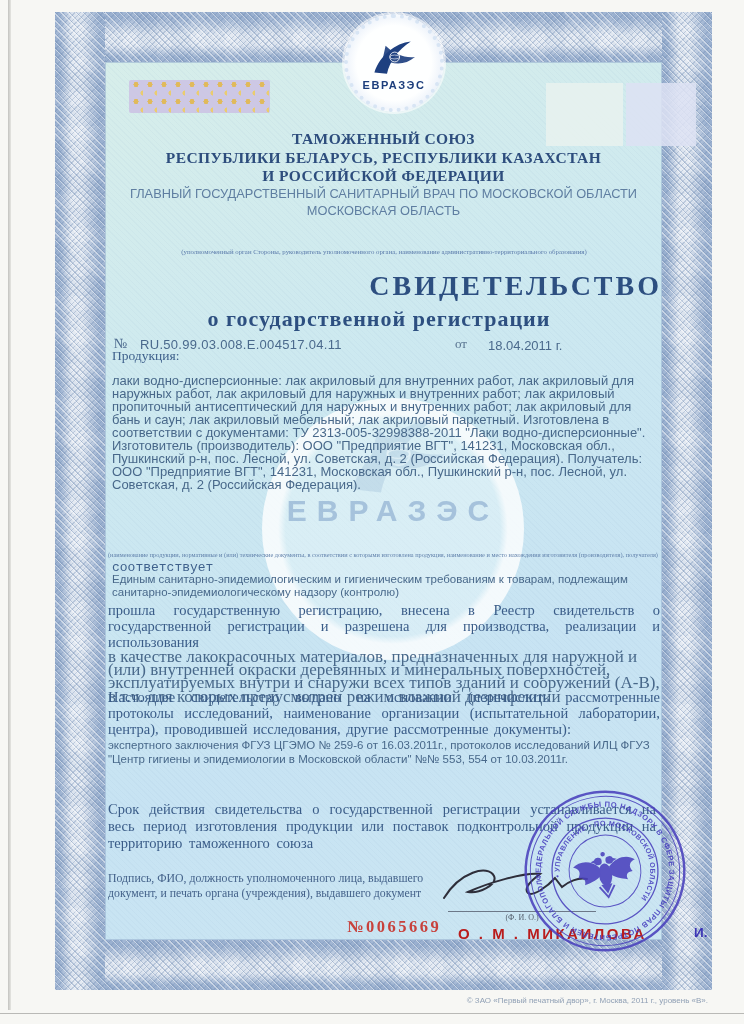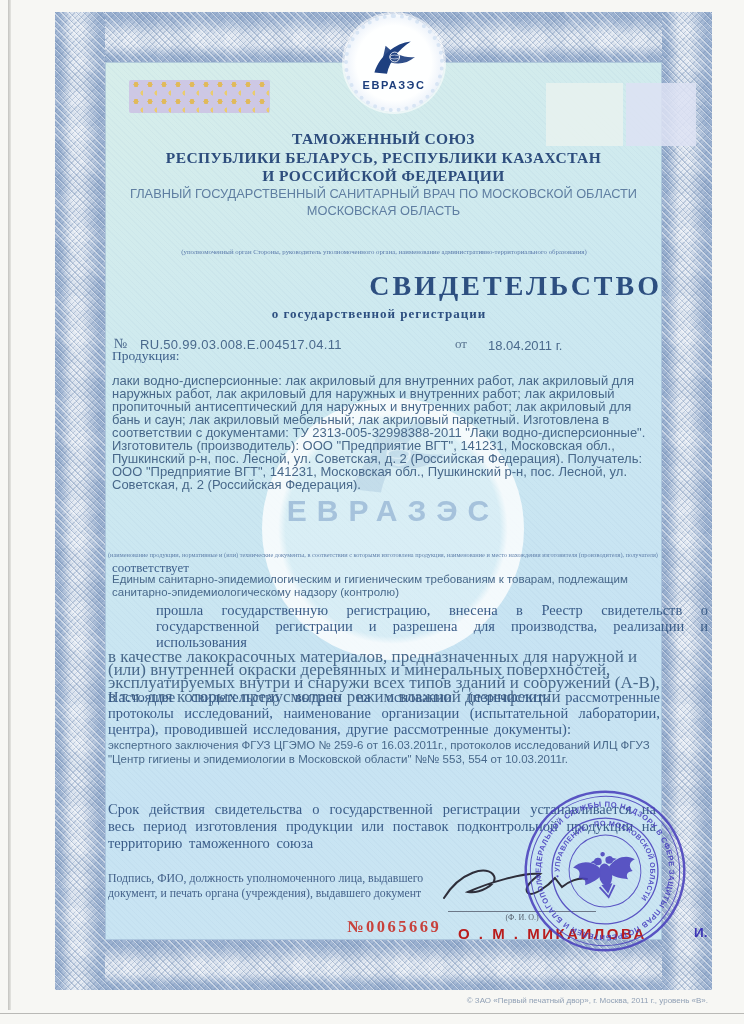--- a/index.html
+++ b/index.html
@@ -58,36 +58,36 @@
 
   
   .t{position:absolute;z-index:4;}
   .header-serif{left:105px;width:557px;top:130px;text-align:center;color:#2d4d7d;
         font-weight:bold;font-size:15.5px;line-height:18.5px;letter-spacing:.4px;}
   .header-sans{left:105px;width:557px;top:186px;text-align:center;color:#5f7ea1;
         font-family:"Liberation Sans",sans-serif;font-size:12.8px;line-height:16.5px;}
   .note1{left:122px;width:524px;top:248px;text-align:center;font-size:6.8px;color:#5b7bab;white-space:nowrap;}
   .title{left:105px;width:557px;top:270px;text-align:right;font-weight:bold;font-size:28px;
         letter-spacing:3px;color:#2d4f80;}
-  .subtitle{left:105px;width:548px;top:306px;text-align:center;font-weight:bold;font-size:13px;
+  .subtitle{left:105px;width:548px;top:306px;text-align:center;font-weight:bold;font-size:22px;
         letter-spacing:1px;color:#2d4f80;}
   .reg-sign{left:114px;top:336px;font-size:14px;color:#4d6a8e;}
   .reg-number{left:140px;top:337px;font-family:"Liberation Sans",sans-serif;font-size:13px;
         letter-spacing:.3px;color:#4a698c;}
   .reg-ot{left:455px;top:336px;font-size:13px;color:#57728f;}
   .reg-date{left:488px;top:338px;font-family:"Liberation Sans",sans-serif;font-size:13px;color:#4a698c;}
   .product-label{left:112px;top:348px;font-size:13.5px;color:#3f618c;}
   .product-text{left:112px;top:374px;width:550px;font-family:"Liberation Sans",sans-serif;
         font-size:13px;line-height:13px;color:#48688a;}
   .note2{left:104px;width:558px;top:551px;text-align:center;font-size:6.3px;color:#6181ab;white-space:nowrap;overflow:hidden;}
-  .conform-label{left:112px;top:560px;font-size:13px;color:#3f618c;}
+  .conform-label{left:112px;top:560px;font-size:13px;color:#3f618c;font-family:Liberation Mono, monospace;}
   .conform-text{left:112px;top:573px;width:550px;font-family:"Liberation Sans",sans-serif;
         font-size:11.5px;line-height:13.2px;color:#48688a;}
   .p-serif1{left:108px;top:603px;width:552px;font-size:14.5px;line-height:15.8px;
-        text-align:justify;word-spacing:4px;color:#3a5c88;margin-left:48px;}
+        text-align:justify;word-spacing:4px;color:#3a5c88;}
   .p-sans1{left:108px;top:650px;width:552px;font-family:Liberation Serif, serif;
         font-size:17px;line-height:13.2px;color:#48688a;}
   .p-serif2{left:108px;top:689px;width:552px;font-size:14.5px;line-height:16.2px;
         text-align:justify;word-spacing:2px;color:#3a5c88;}
   .p-sans2{left:108px;top:739px;width:552px;font-family:"Liberation Sans",sans-serif;
         font-size:11.5px;line-height:13.5px;color:#48688a;}
   .p-serif3{left:108px;top:801px;width:548px;font-size:14.5px;line-height:17px;
         text-align:justify;word-spacing:3px;color:#3a5c88;}
   .sign-note{left:108px;top:871px;width:332px;font-size:11.8px;line-height:14.5px;color:#44628a;}
   .form-number{left:347px;top:917px;font-weight:bold;font-size:16.5px;letter-spacing:2.5px;color:#c8413c;}

